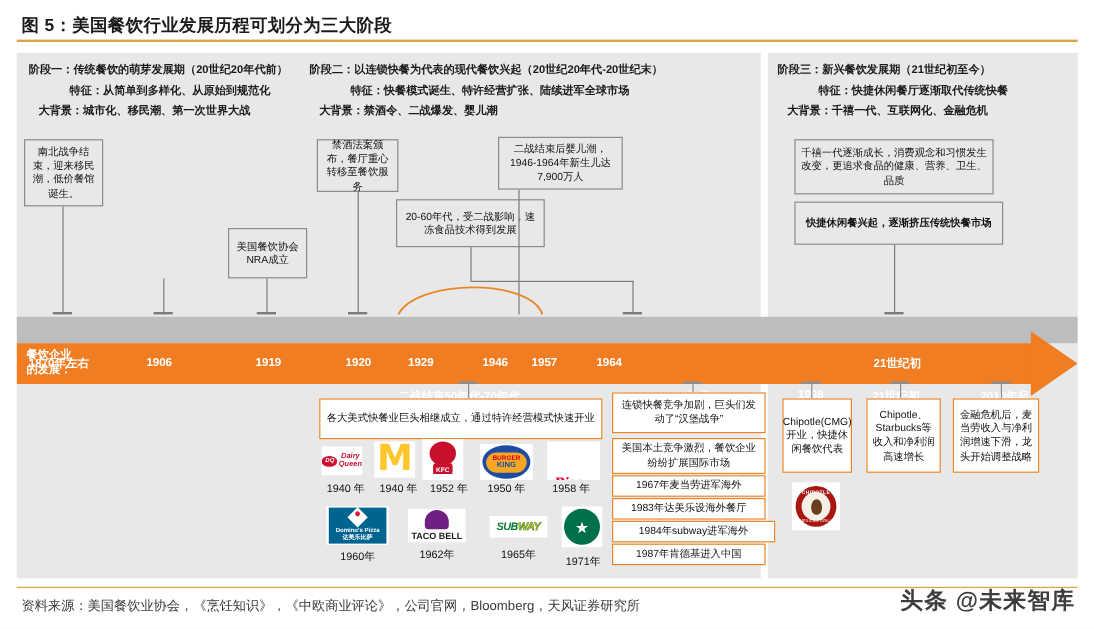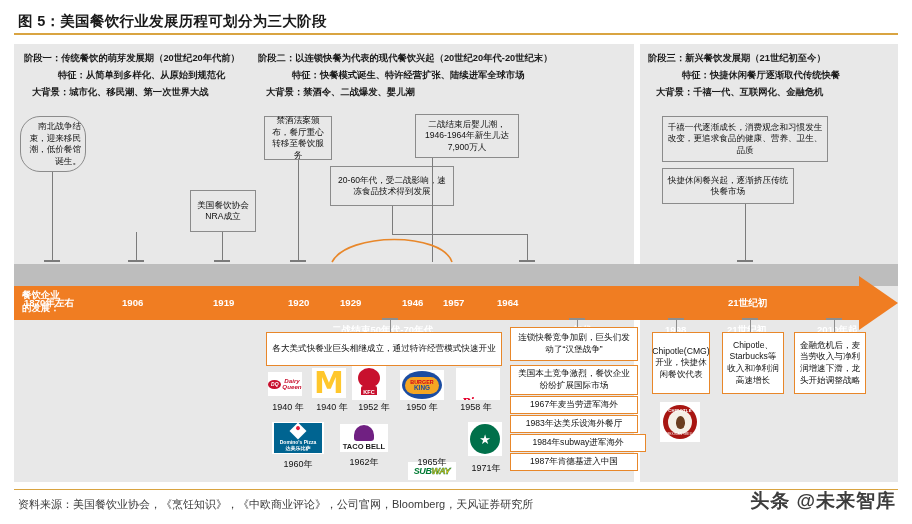--- a/index.html
+++ b/index.html
@@ -56,21 +56,21 @@
 
   
   .gbox{
     position:absolute;background:#e8e8e8;
     border:1.4px solid #8b8b8b;
     font-size:8.6px;line-height:11.5px;color:#111;
     text-align:center;
     display:flex;align-items:center;justify-content:center;
     padding:3px 4px;box-sizing:border-box;
   }
-  .gbox.left{text-align:right;justify-content:flex-start;border-radius:20px;}
+  .gbox.left{text-align:center;justify-content:flex-start;}
 
   
   .obox{
     position:absolute;background:#ffffff;
     border:1.6px solid #e8872a;
     font-size:8.6px;line-height:11.6px;color:#111;
     text-align:center;
     display:flex;align-items:center;justify-content:center;
     padding:2px 4px;box-sizing:border-box;
   }
@@ -217,21 +217,21 @@
 
   <svg class="arc" style="left:330px;top:228px;width:130px;height:36px;" viewBox="0 0 130 36">
     <path d="M2,34 C18,4 112,4 122,34" fill="none" stroke="#e8872a" stroke-width="1.6"></path>
   </svg>
 
   <svg class="arc" style="left:540px;top:238px;width:240px;height:28px;" viewBox="0 0 240 28">
     <path d="M2,26 C40,2 200,2 238,26" fill="none" stroke="#e8872a" stroke-width="1.6" opacity="0"></path>
   </svg>
 
   <div class="gbox" style="left:662px;top:116px;width:166px;height:46px;">千禧一代逐渐成长，消费观念和习惯发生改变，更追求食品的健康、营养、卫生、品质</div>
-  <div class="gbox" style="left:662px;top:168px;width:132px;height:36px;">快捷休闲餐兴起，逐渐挤压传统快餐市场</div>
+  <div class="gbox" style="left:662px;top:168px;width:174px;height:36px;font-weight:bold;">快捷休闲餐兴起，逐渐挤压传统快餐市场</div>
   <div class="vline" style="left:745px;top:204px;height:58px;"></div>
   <div class="tick" style="left:737px;top:260px;"></div>
 
   <div id="grey-bar"></div>
   <div id="orange-bar"></div>
   <div id="orange-arrow"></div>
 
   <div class="yr yr-grey" style="left:24px;">1870年左右</div>
   <div class="yr yr-grey" style="left:122px;">1906</div>
   <div class="yr yr-grey" style="left:213px;">1919</div>
@@ -320,21 +320,21 @@
         <div class="die"></div>
         <div class="dt">Domino's Pizza<br>达美乐比萨</div>
       </div>
   </div>
   <div class="logo" style="left:340px;top:424px;width:48px;height:28px;">
     <div class="tb">
         <div class="bell"></div>
         <div class="t">TACO BELL</div>
       </div>
   </div>
-  <div class="logo" style="left:408px;top:430px;width:48px;height:18px;margin-top:32px;">
+  <div class="logo" style="left:408px;top:430px;width:48px;height:18px;">
     <span class="sw">SUB<span class="y">WAY</span></span>
   </div>
   <div class="logo" style="left:468px;top:422px;width:34px;height:34px;">
     <div class="sb">
         <span class="star">★</span>
       </div>
   </div>
 
   <div class="logo-cap" style="left:272px;top:458px;width:52px;">1960年</div>
   <div class="logo-cap" style="left:340px;top:456px;width:48px;">1962年</div>

